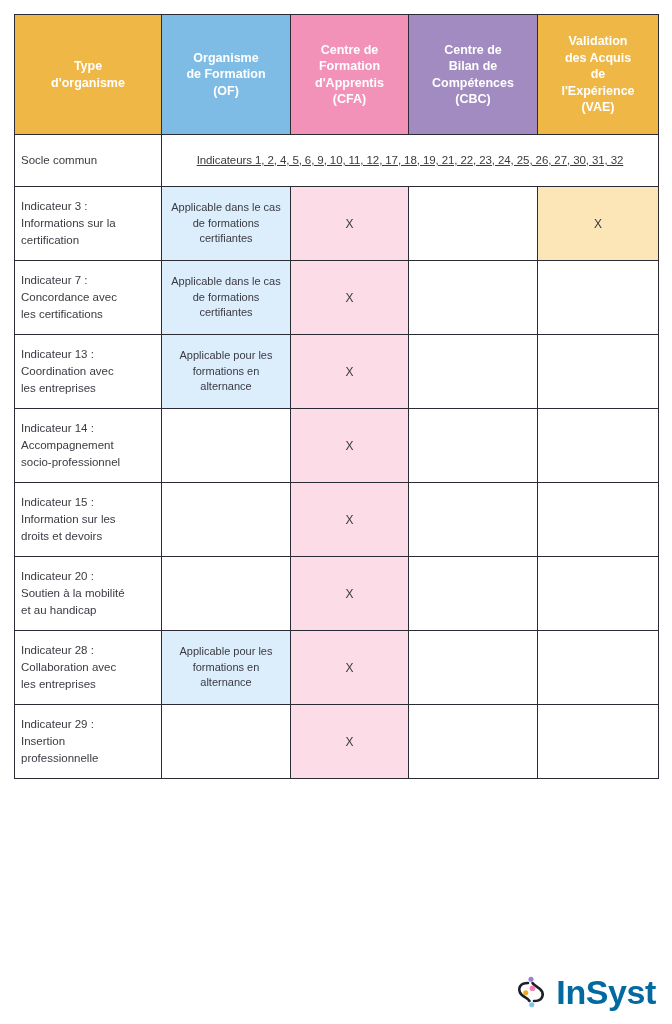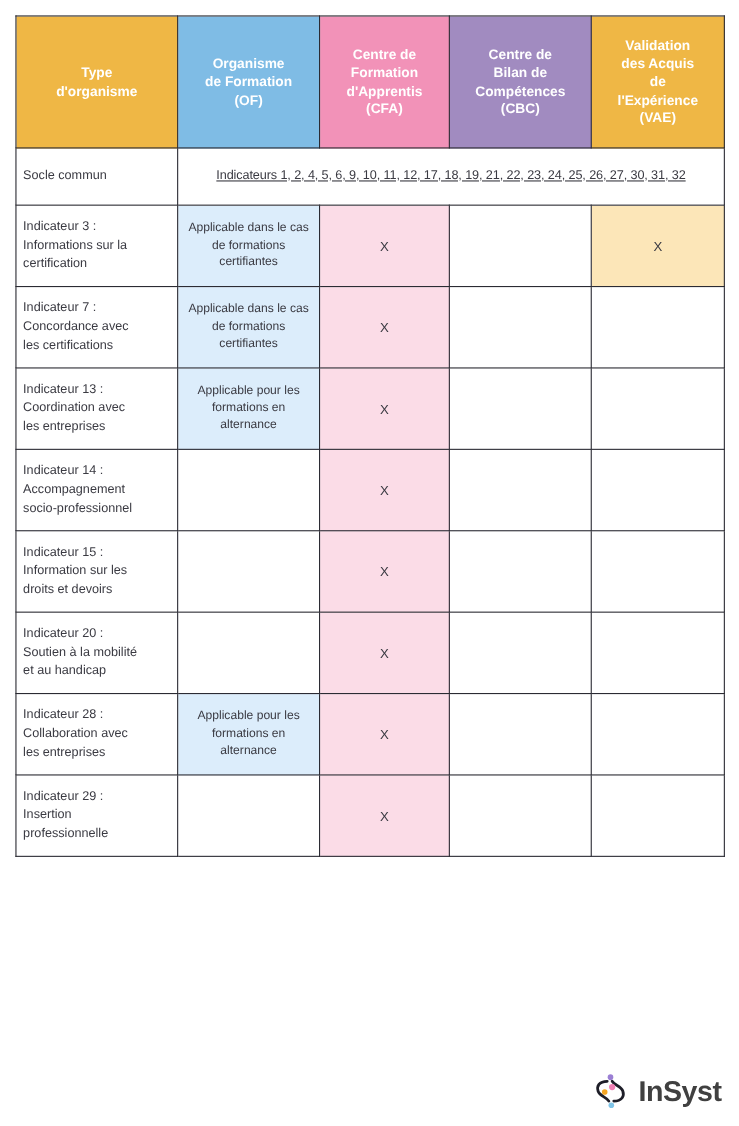--- a/index.html
+++ b/index.html
@@ -78,23 +78,23 @@
   .footer {
     position: absolute;
     right: 16px;
     bottom: 14px;
     display: flex;
     align-items: center;
     gap: 7px;
   }
   .logo-mark { width: 36px; height: 36px; display: block; }
   .logo-word {
-    font-size: 26px;
+    font-size: 34px;
     font-weight: bold;
-    color: #404040;
+    color: #0369a1;
     letter-spacing: -0.4px;
     line-height: 1;
   }
 </style>
 </head>
 <body>
 
 <div class="page">
 
   <table class="qualio">

